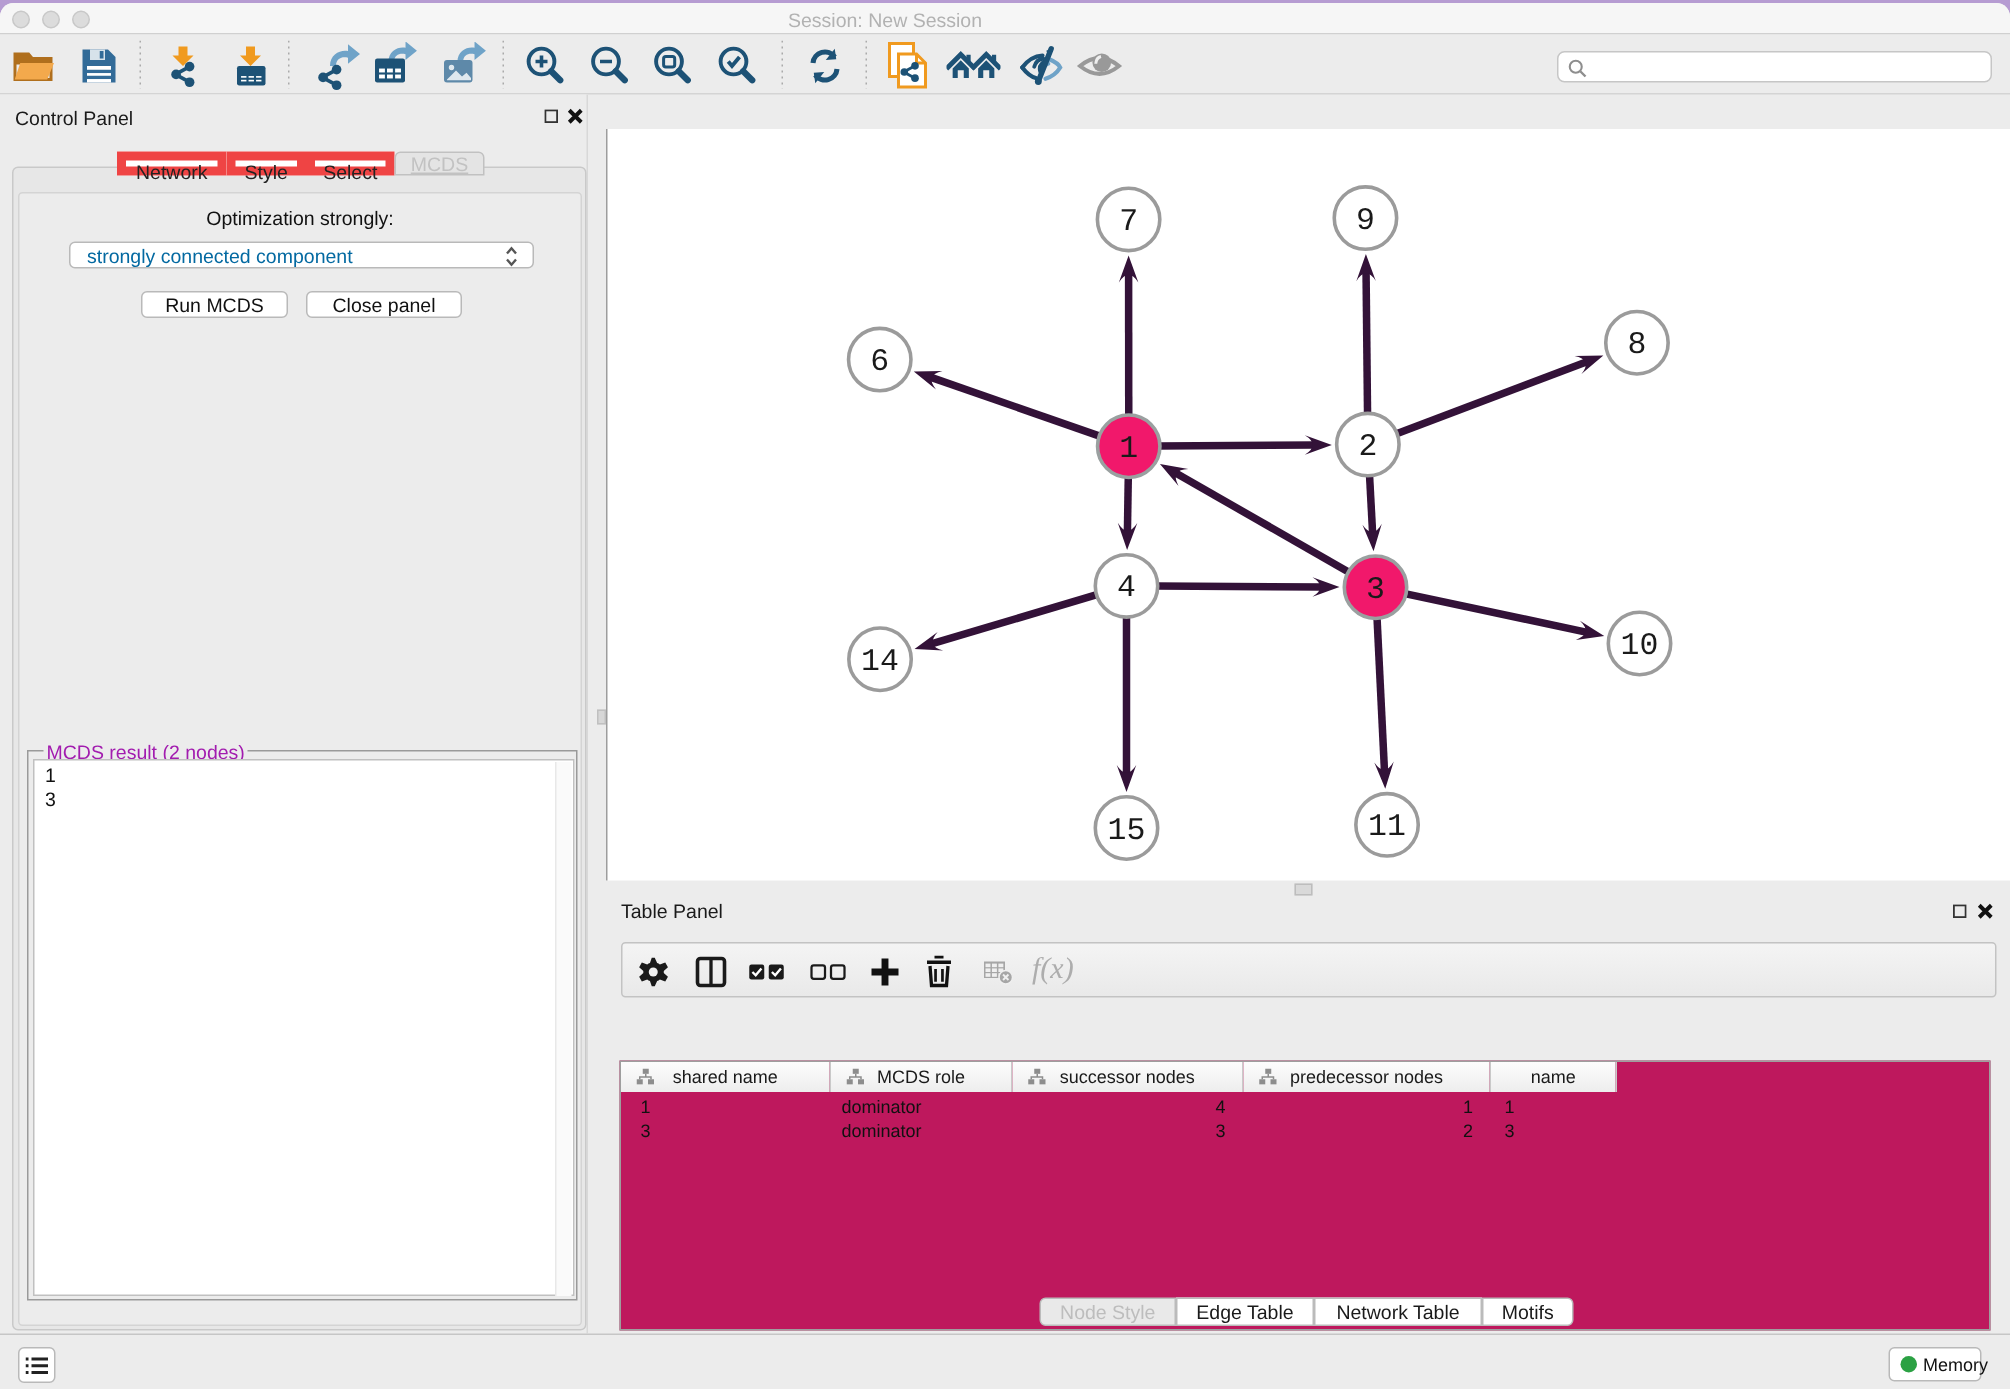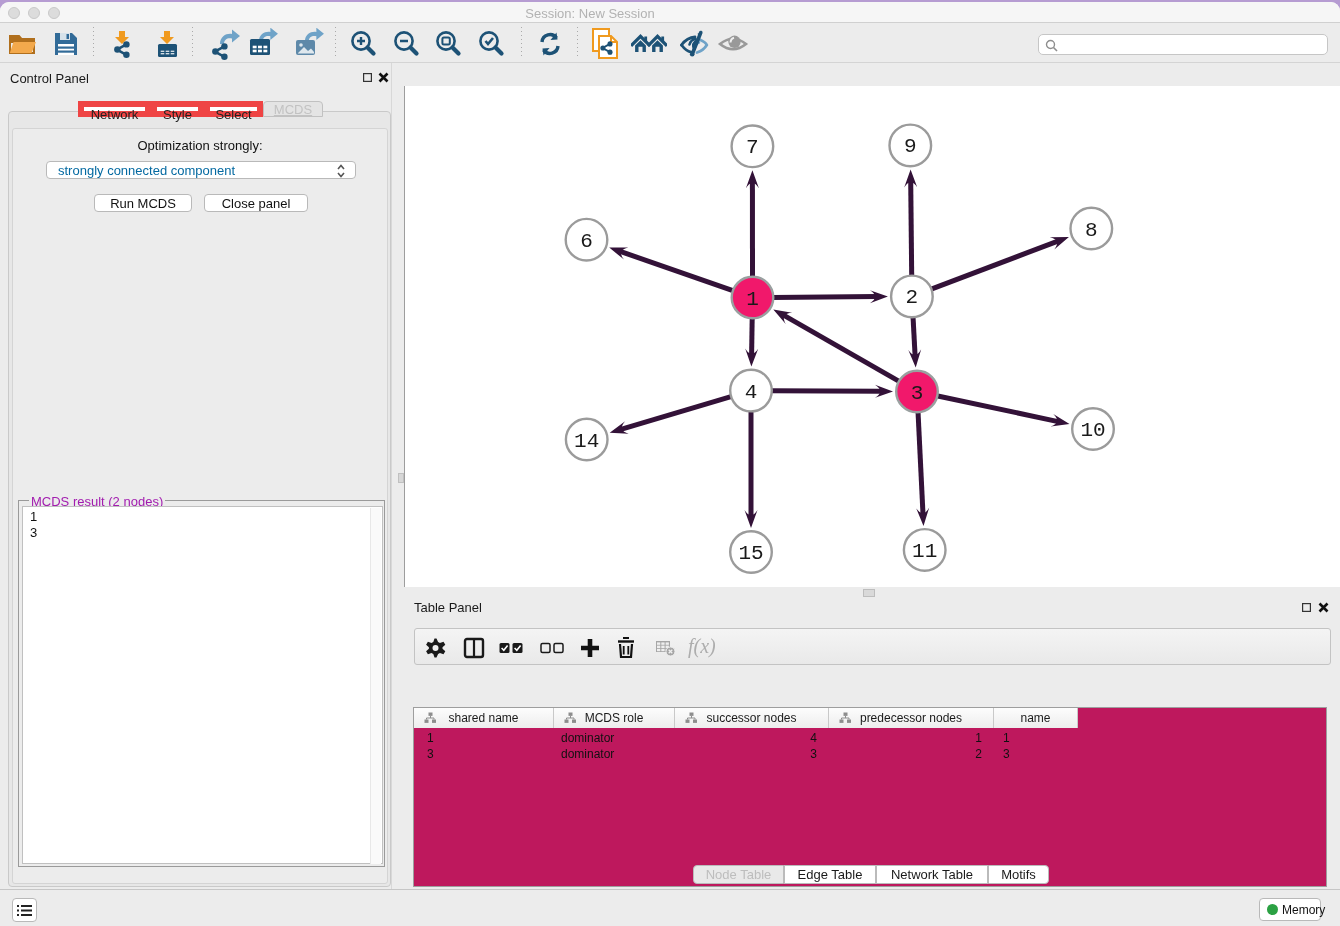--- a/index.html
+++ b/index.html
@@ -376,21 +376,21 @@
         <div class="td" style="left:261px; top:22px; width:142px; text-align:right;">4</div>
         <div class="td" style="left:415px; top:22px; width:153px; text-align:right;">1</div>
         <div class="td" style="left:589px; top:22px;">1</div>
         <div class="td" style="left:13px; top:38px;">3</div>
         <div class="td" style="left:147px; top:38px;">dominator</div>
         <div class="td" style="left:261px; top:38px; width:142px; text-align:right;">3</div>
         <div class="td" style="left:415px; top:38px; width:153px; text-align:right;">2</div>
         <div class="td" style="left:589px; top:38px;">3</div>
       </div>
     <div class="btabs">
-      <div class="btab" style="left:289px; width:91px; color:#bdbdbd; background:#e9e9e9; border-radius:4px 0 0 4px;">Node Table</div>
+      <div class="btab" style="left:289px; width:91px; color:#bdbdbd; background:#e9e9e9; border-radius:4px 0 0 4px;">Node Style</div>
       <div class="btab" style="left:380px; width:92px;">Edge Table</div>
       <div class="btab" style="left:472px; width:112px;">Network Table</div>
       <div class="btab" style="left:584px; width:61px; border-radius:0 4px 4px 0;">Motifs</div>
     </div>
   </div>
   <div class="statusbar">
     <div class="listbtn">
         <svg width="15" height="13" viewBox="0 0 15 13" style="position:absolute;left:4px;top:5px">
           <g fill="#222">
             <rect x="0" y="1" width="2" height="2"></rect>

